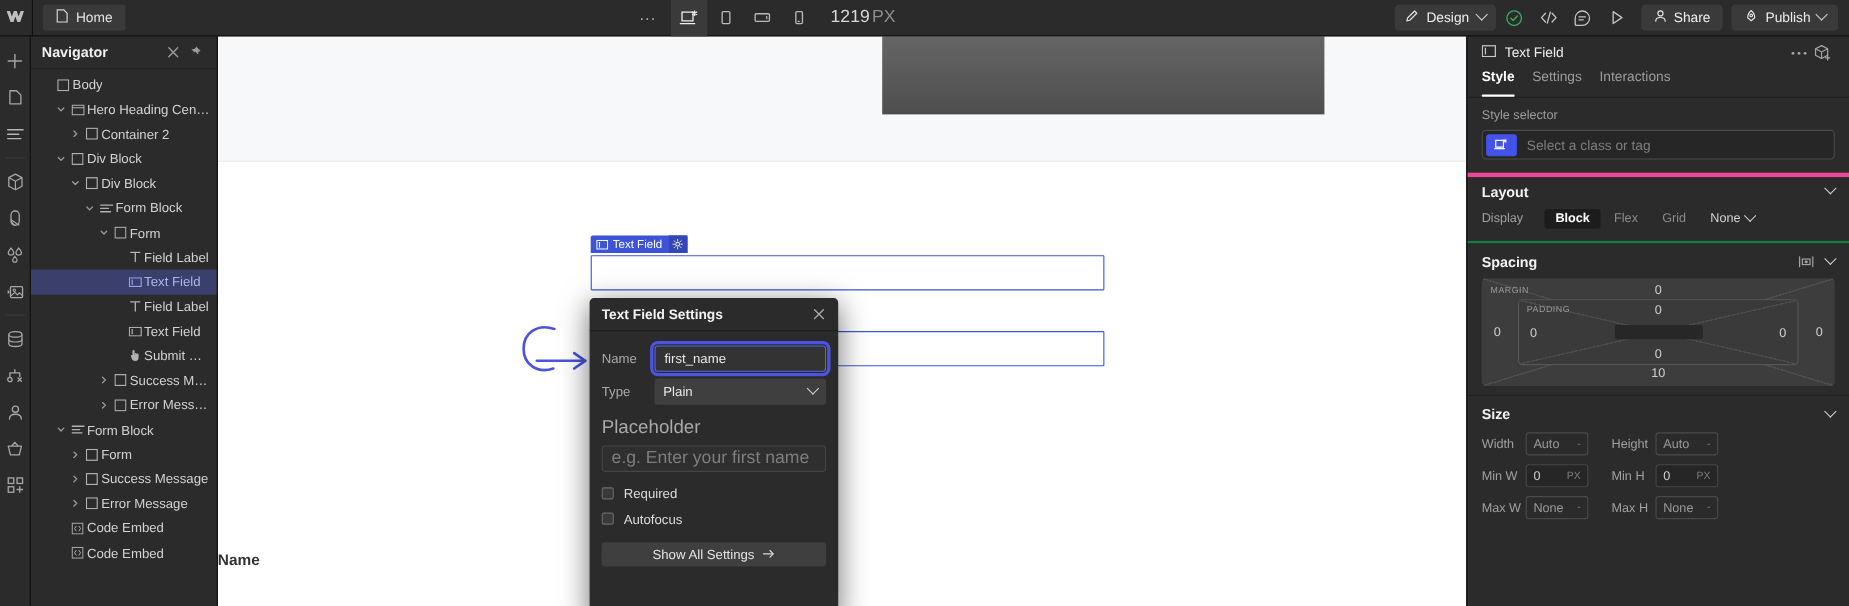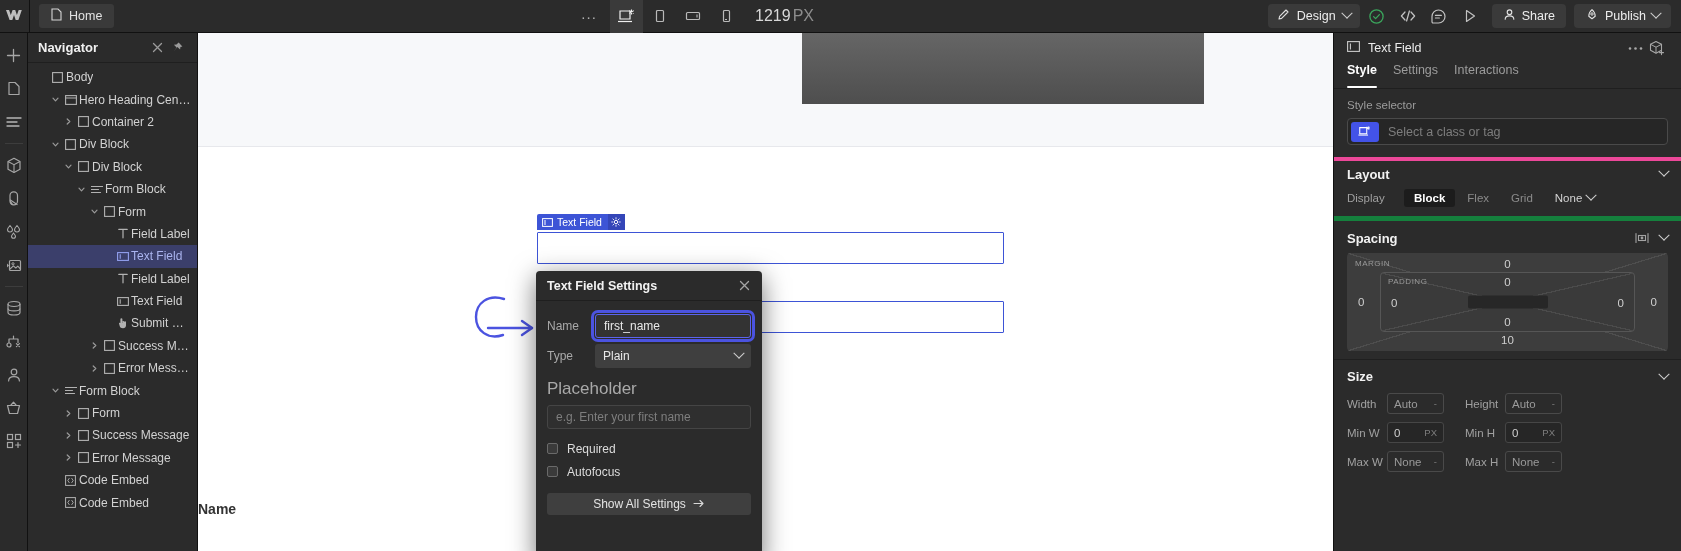--- a/index.html
+++ b/index.html
@@ -137,21 +137,21 @@
   }
   .m-input.focused{ outline:3px solid #4b53e0; outline-offset:1px; border-color:#5b63ef; }
   .m-select{
     flex:1; height:24px; background:#3f3f3f; border-radius:3px;
     color:#e8e8e8; font-size:12px; display:flex; align-items:center; padding:0 8px;
     justify-content:space-between;
   }
   .m-sec-lbl{ color:#a9a9a9; font-size:17px; margin:8px 0 6px 0; }
   .m-ph{
     height:24px; background:#2f2f2f; border:1px solid #454545; border-radius:3px;
-    color:#7e7e7e; font-size:12px; display:flex; align-items:center; padding:0 8px;
+    color:#7e7e7e; font-size:16px; display:flex; align-items:center; padding:0 8px;
   }
   .m-check{ display:flex; align-items:center; gap:9px; height:23px; color:#dcdcdc; font-size:12px; }
   .cbox{ width:11px; height:11px; border:1px solid #6a6a6a; border-radius:2px; background:#3a3a3a; }
   .m-btn{
     margin-top:10px; height:22px; background:#3f3f3f; border-radius:3px;
     display:flex; align-items:center; justify-content:center; gap:7px;
     color:#e4e4e4; font-size:12px;
   }
 
   
@@ -790,21 +790,21 @@
       </div>
     </div>
 
     <div class="sec-hd">
       <span class="t">Layout</span>
       <span class="sp"></span>
       <span class="ic">
           <span class="chev"></span>
         </span>
     </div>
-    <div class="row" style="padding-bottom:8px;border-bottom:5px solid #15803d;height:34px;">
+    <div class="row" style="padding-bottom:8px;border-bottom:2px solid #15803d;height:34px;">
       <span class="lab">Display</span>
       <span class="seg" id="display-seg">
           <span class="it on">Block</span>
           <span class="it">Flex</span>
           <span class="it">Grid</span>
           <span class="it none">None<span class="chev"></span></span>
         </span>
     </div>
 
     <div class="sec-hd" style="margin-top:4px;">

